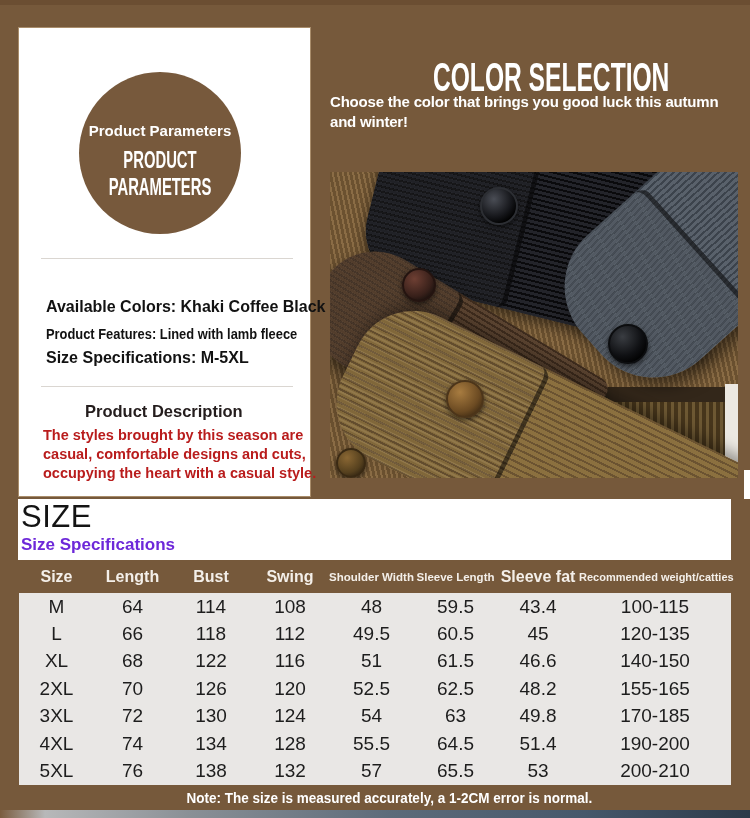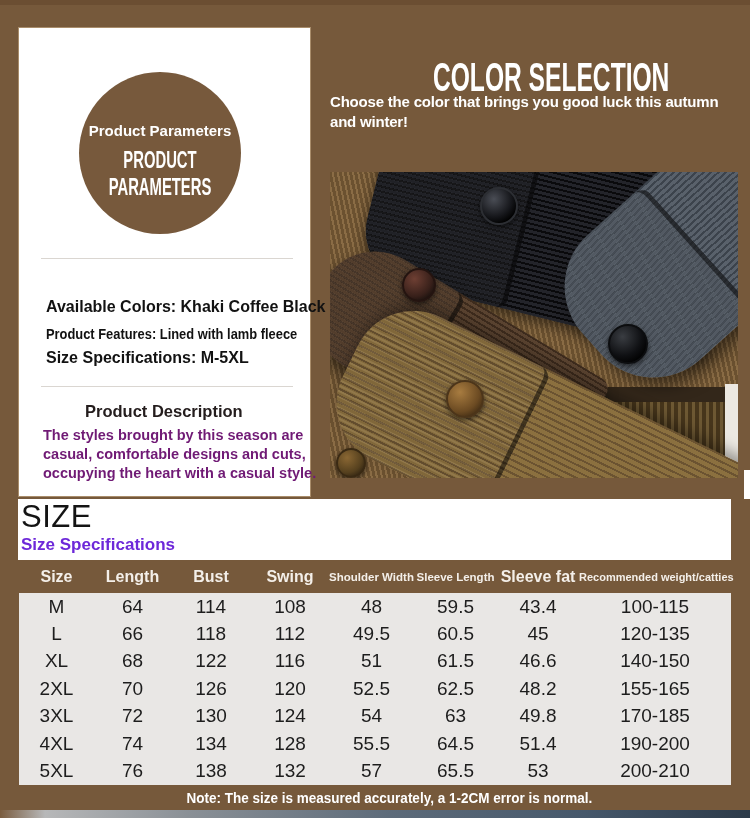--- a/index.html
+++ b/index.html
@@ -23,21 +23,21 @@
              transform:scale(0.78,1.25);transform-origin:center top;}
   .divider{position:absolute;left:22px;width:252px;height:1px;background:#DAD6D1;}
   .d1{top:230px}.d2{top:358px}
   .field{position:absolute;left:27px;white-space:nowrap;}
   .f-name{top:240px;font-size:17px;font-weight:bold;color:#3E2B44;}
   .f-colors{top:270px;font-size:16px;font-weight:bold;color:#121212;}
   .f-features{top:298px;font-size:14px;font-weight:bold;color:#121212;
               transform:scaleX(0.92);transform-origin:left center;}
   .f-sizes{top:321px;font-size:16px;font-weight:bold;color:#121212;}
   .desc-title{position:absolute;left:24px;top:374px;font-size:16.5px;font-weight:bold;color:#241D1D;margin-left:42px;}
-  .desc-line{position:absolute;left:24px;font-size:14.5px;font-weight:bold;color:#701a75;white-space:nowrap;}
+  .desc-line{position:absolute;left:24px;font-size:14.5px;font-weight:bold;color:#b91c1c;white-space:nowrap;}
   .dl0{top:399px}.dl1{top:418px}.dl2{top:437px}
 
   
   .cs-title-wrap{left:311px;top:55px;width:480px;text-align:center;}
   .cs-title{display:inline-block;font-size:30px;font-weight:bold;color:#fff;white-space:nowrap;
             transform:scale(0.82,1.35);transform-origin:center top;}
   .cs-sub{left:330px;top:92px;width:416px;font-size:15px;font-weight:bold;color:#fff;
           line-height:20px;letter-spacing:-0.2px;}
 
   

